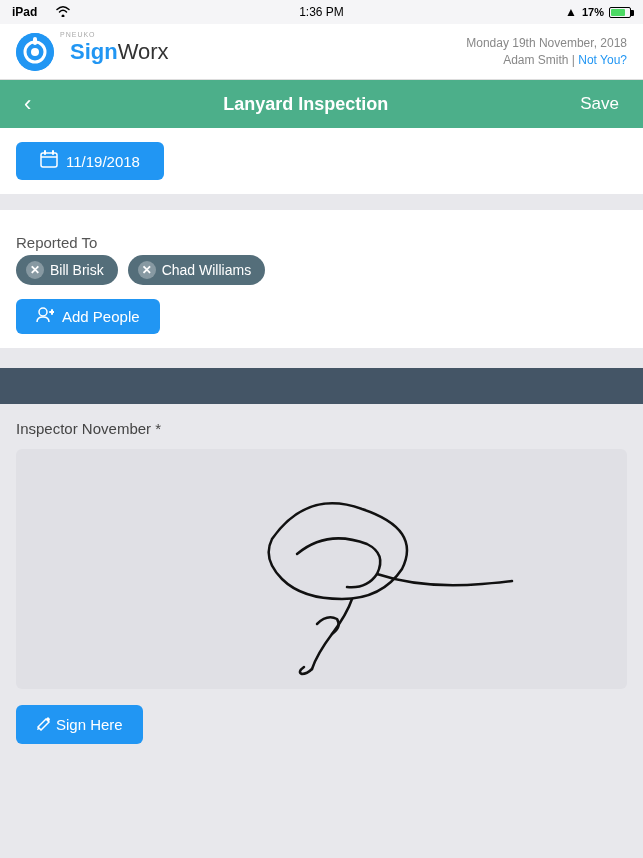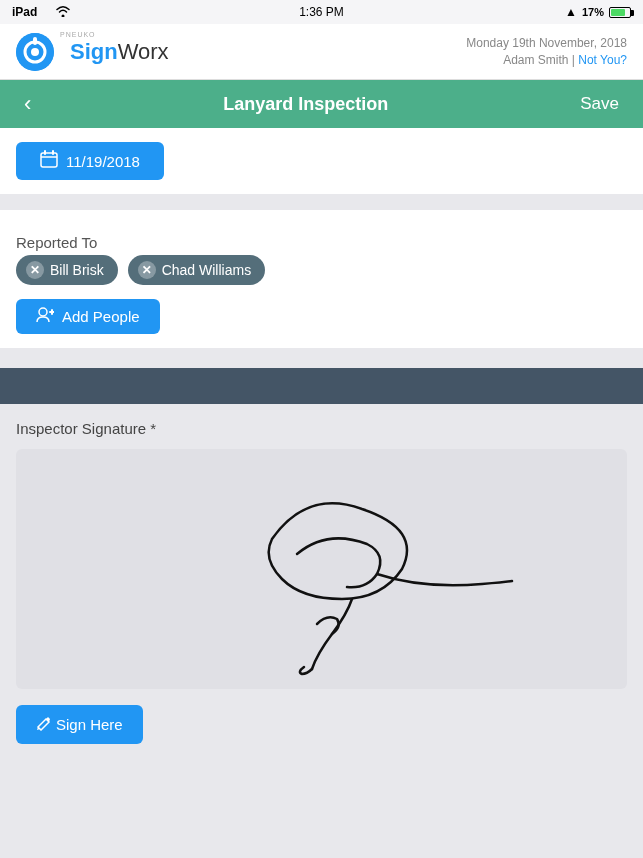--- a/index.html
+++ b/index.html
@@ -305,21 +305,21 @@
     </span>
     <span>Add People</span>
   </button>
 </div>
 
 <div style="height:20px;background:#e8e8ec;"></div>
 
 <div class="dark-bar"></div>
 
 <div class="sig-section">
-  <div class="sig-label">Inspector Signature *</div>
+  <div class="sig-label">Inspector November *</div>
   <div class="sig-area">
 
     <svg width="420" height="220" viewBox="0 0 420 220">
 
       <g stroke="#111" stroke-width="2.5" fill="none" stroke-linecap="round" stroke-linejoin="round">
 
         <path d="M160 80 Q195 30 250 50 Q310 70 290 110 Q270 140 230 140 Q190 140 170 120 Q150 100 160 80"></path>
 
         <path d="M185 95 Q215 70 255 85 Q275 95 265 115 Q255 130 235 128"></path>
 

